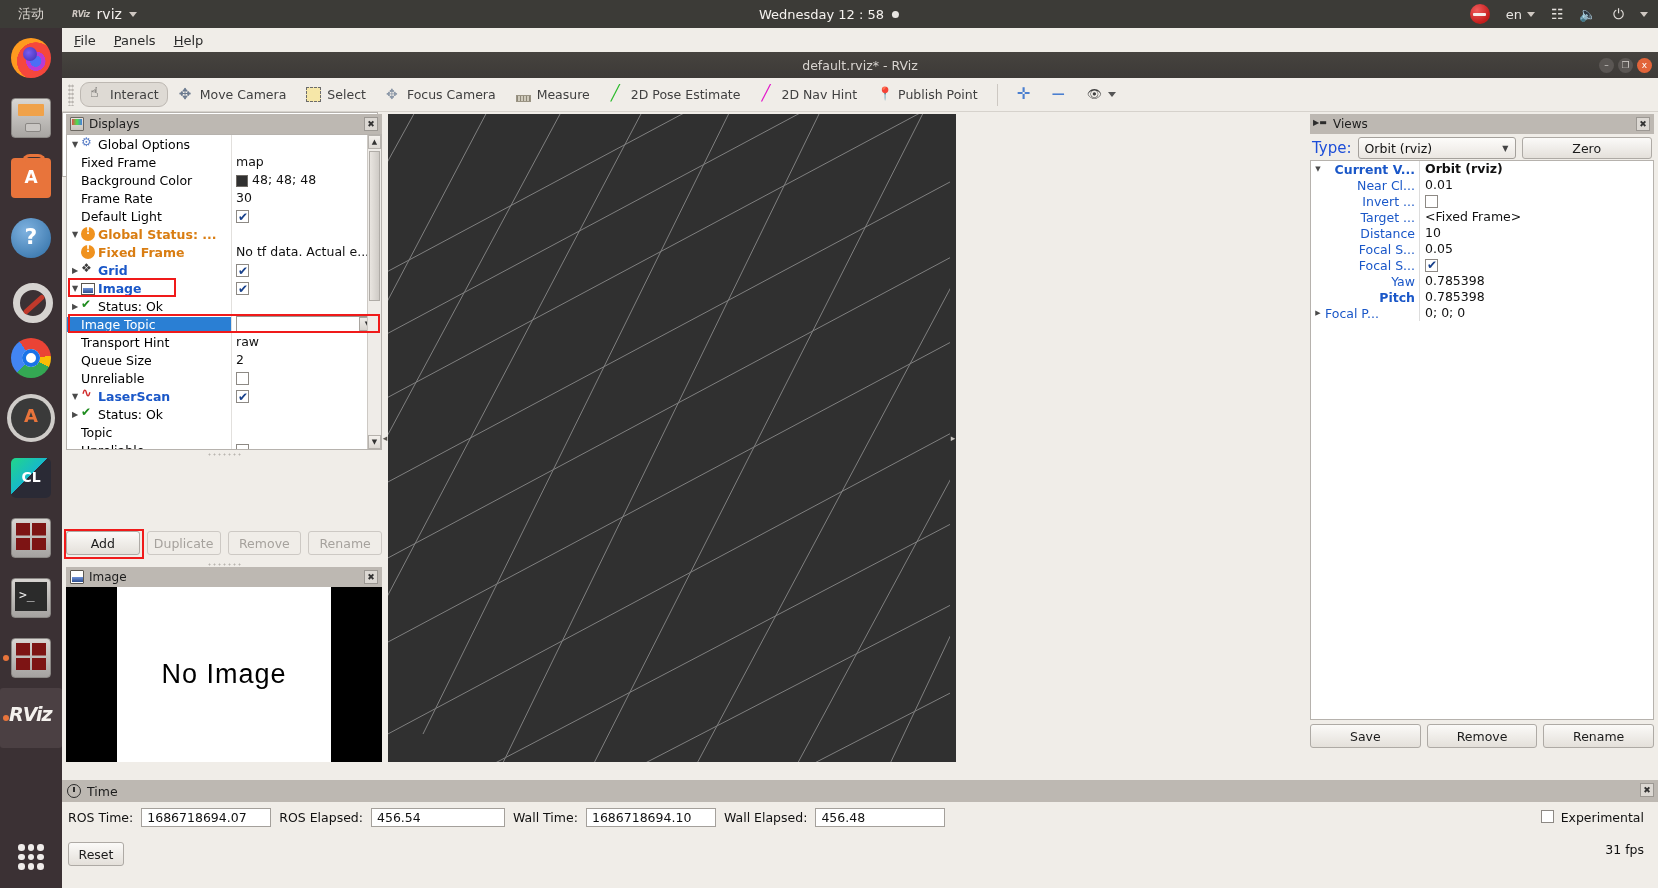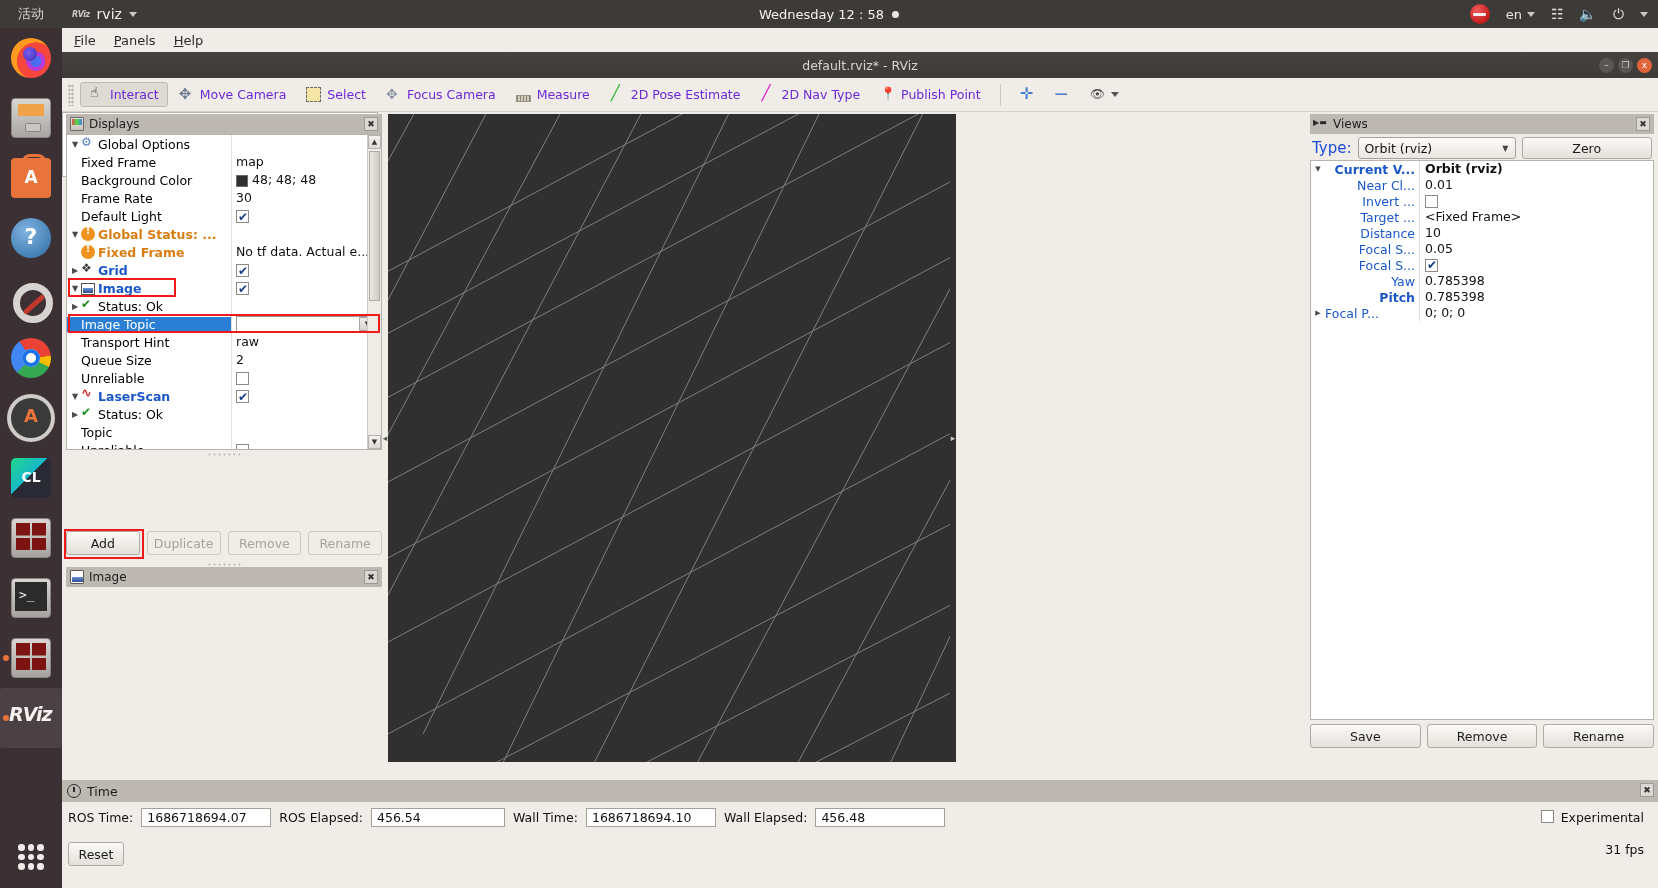--- a/index.html
+++ b/index.html
@@ -119,21 +119,21 @@
     background: #f0ede8; }
   #menubar .mi { font-size: 13px; color: #2c2c2c; }
   #menubar .mi u { text-decoration: underline; }
 
   #toolbar { height: 34px; background: #f0ede8; display: flex; align-items: center;
     padding-left: 6px; gap: 2px; border-bottom: 1px solid #d6d2cc; }
   .tgrip { width:6px;height:22px;
     background-image: radial-gradient(#b9b5b0 1px, transparent 1.2px);
     background-size: 3px 4px; margin-right:4px;}
   .tbtn { display: flex; align-items: center; gap: 6px; padding: 4px 8px; font-size: 12.5px;
-    color: #6d28d9; border: 1px solid transparent; border-radius: 3px; white-space: nowrap; }
+    color: #404040; border: 1px solid transparent; border-radius: 9px; white-space: nowrap; }
   .tbtn.pressed { background: #dedad4; border-color: #bdb8b2; }
   .tsep { width:1px; height:22px; background:#cdc8c2; margin: 0 8px; }
   .icn { width:15px; height:15px; display:inline-block; position:relative; flex:0 0 auto; }
   .icn-hand::after{content:"☝";font-size:14px;position:absolute;top:-3px;left:1px;color:#222;}
   .icn-move::after{content:"✥";font-size:15px;position:absolute;top:-2px;left:0;color:#6b7a8f;}
   .icn-select{border:1px dashed #6b6b6b;background:#f6e7a8;}
   .icn-focus::after{content:"✥";font-size:14px;position:absolute;top:-1px;left:0;color:#8a96a6;}
   .icn-measure{background:#cfcabb;border:1px solid #9a9484;height:7px;top:4px;
     background-image:repeating-linear-gradient(90deg,#8d8778 0 1px,transparent 1px 3px);}
   .icn-arrow-g::after{content:"╱";font-size:15px;position:absolute;top:-3px;left:1px;color:#2bbb2b;font-weight:bold;}
@@ -400,21 +400,21 @@
     <div class="tbtn">
       <span class="icn icn-measure"></span>
       <span>Measure</span>
     </div>
     <div class="tbtn">
       <span class="icn icn-arrow-g"></span>
       <span>2D Pose Estimate</span>
     </div>
     <div class="tbtn">
       <span class="icn icn-arrow-m"></span>
-      <span>2D Nav Type</span>
+      <span>2D Nav Hint</span>
     </div>
     <div class="tbtn">
       <span class="icn icn-pin"></span>
       <span>Publish Point</span>
     </div>
     <div class="tsep"></div>
     <div class="tbtn">
         <span class="icn icn-plus"></span>
       </div>
     <div class="tbtn">
@@ -597,20 +597,25 @@
       <div class="btn dis">Rename</div>
     </div>
     <div class="redbox" style="left:2px;top:417px;width:80px;height:30px;"></div>
 
     <div class="dotsgrip" style="position:absolute;left:145px;top:448px;"></div>
     <div class="panel" id="imgpanel">
       <div class="panel-title">
         <span class="ptico ptico-img"></span>
         <span>Image</span>
         <span class="x">✖</span>
+      </div>
+      <div class="canvas">
+        <div class="white">
+          <span class="noimg">No Image</span>
+        </div>
       </div>
     </div>
 
     <div class="splitleft">◂</div>
 
     <div id="view3d">
       <svg width="562" height="648" viewBox="0 0 562 648">
         <g stroke="#9a9a9a" stroke-width="1" fill="none" opacity="0.75">
           <line x1="-80" y1="200" x2="500" y2="-110"></line>
           <line x1="-80" y1="262" x2="560" y2="-80"></line>

